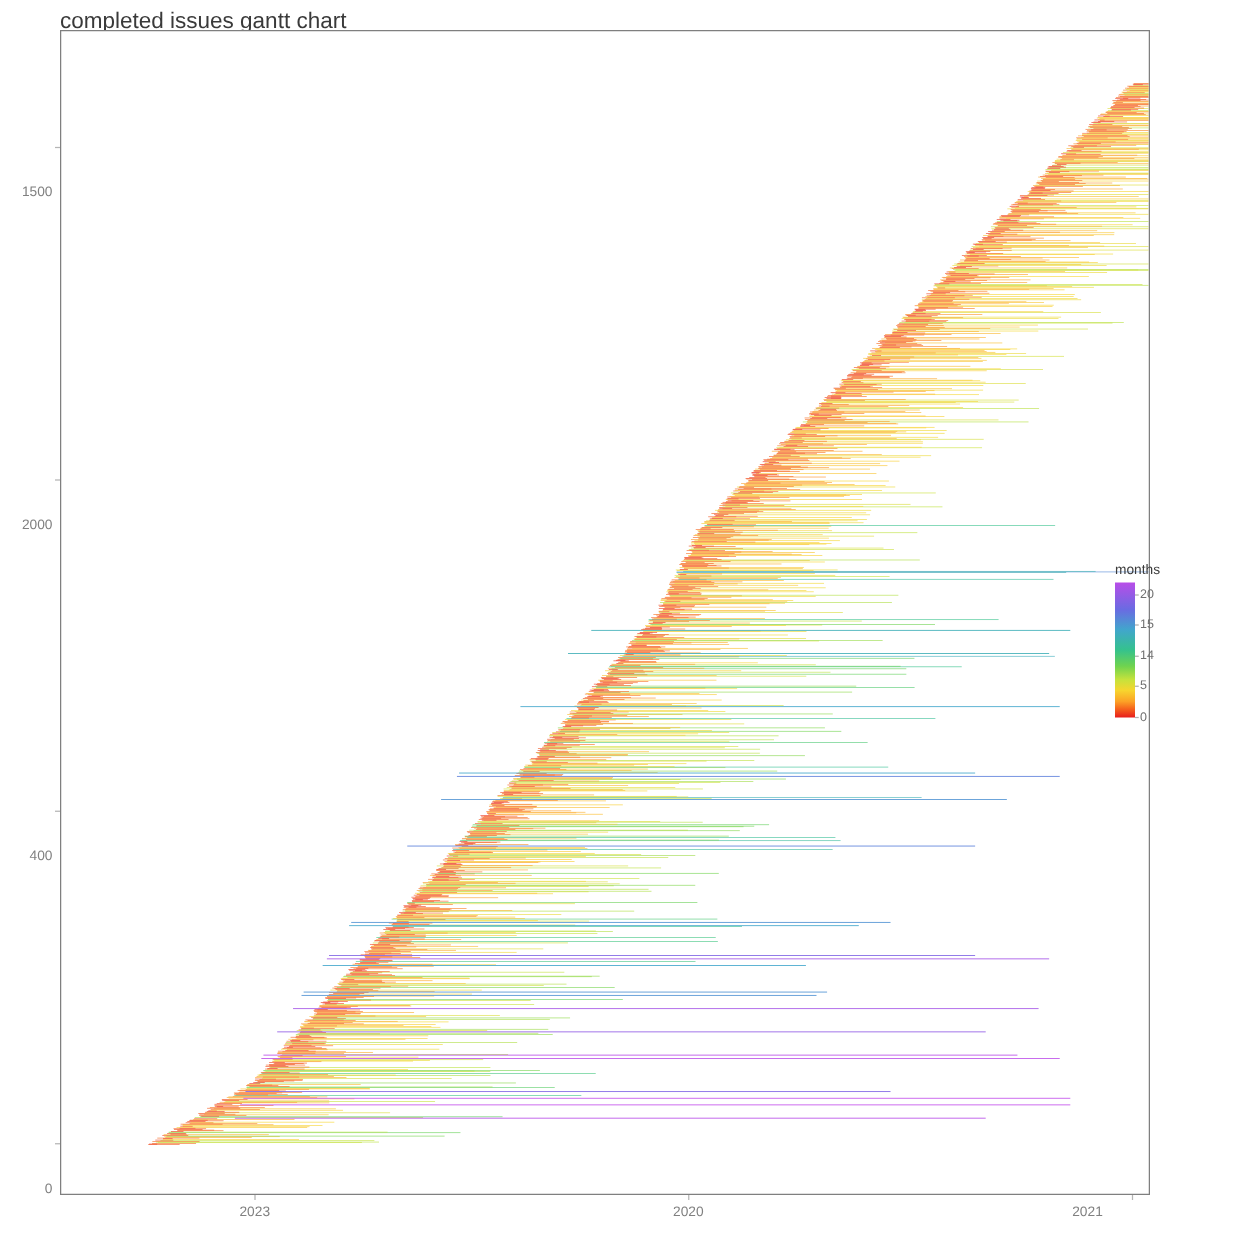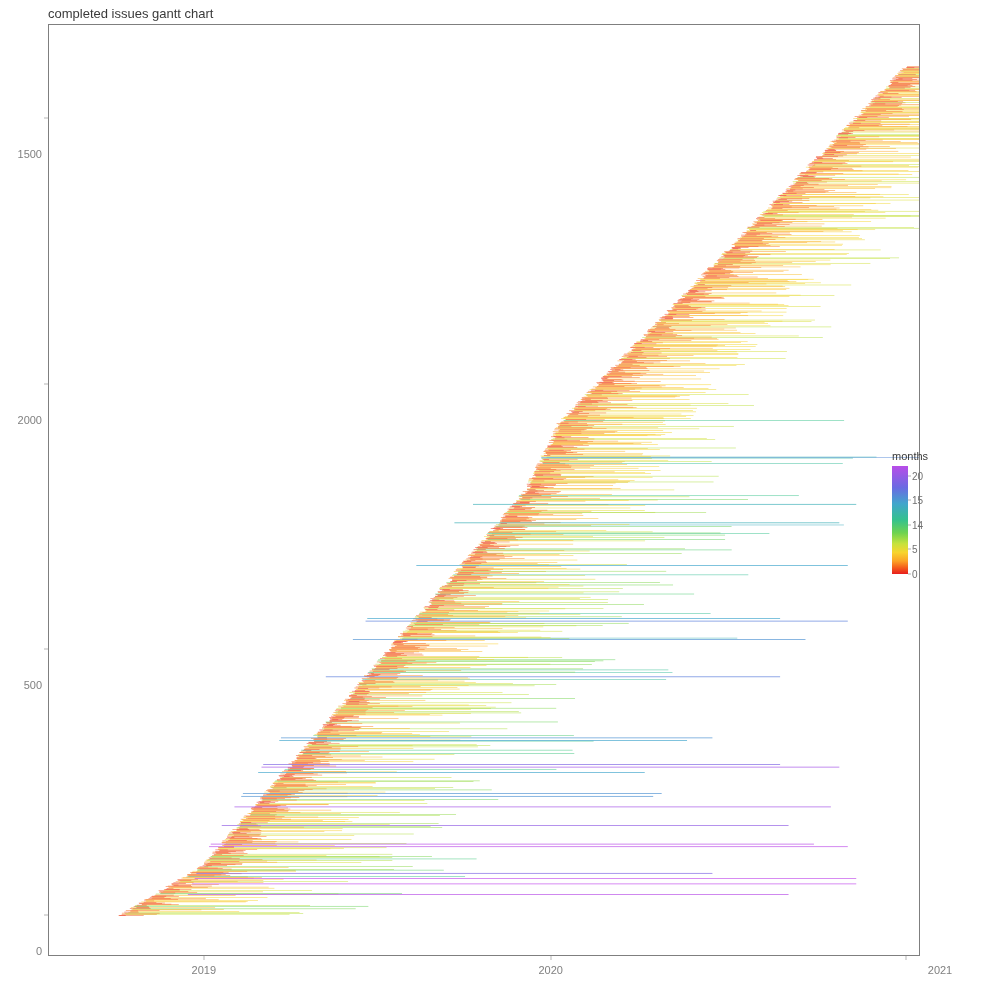--- a/index.html
+++ b/index.html
@@ -9,21 +9,21 @@
     height: 1000px;
     background: #ffffff;
     font-family: Arial, Helvetica, sans-serif;
     font-size: 11px;
     color: #6a6a6a;
   }
   .title {
     position: absolute;
     left: 48px;
     top: 6px;
-    font-size: 13px;
+    font-size: 18px;
     color: #3a3a3a;
   }
   .plot-panel {
     position: absolute;
     left: 48px;
     top: 24px;
     width: 870px;
     height: 930px;
     background: #ffffff;
     border: 1px solid #7f7f7f;
@@ -124,21 +124,21 @@
 </style>
 </head>
 <body>
 
 <div class="title">completed issues gantt chart</div>
 
 <div class="y-axis">
     <div class="y-dash" style="top: 890.762px;"></div>
     <div class="y-tick" style="top: 890.762px;">0</div>
     <div class="y-dash" style="top: 625.286px;"></div>
-    <div class="y-tick" style="top: 625.286px;">500</div>
+    <div class="y-tick" style="top: 625.286px;">400</div>
     <div class="y-dash" style="top: 359.81px;"></div>
     <div class="y-tick" style="top: 359.81px;">2000</div>
     <div class="y-dash" style="top: 94.3333px;"></div>
     <div class="y-tick" style="top: 94.3333px;">1500</div>
   </div>
 
 <div class="plot-panel">
   <svg id="gantt-svg" width="870" height="930">
       <rect x="69.54" y="890.52" width="25.18" height="0.48" fill="rgb(243,88,28)"></rect>
       <rect x="70.22" y="889.99" width="6.51" height="0.48" fill="rgb(234,44,29)"></rect>
@@ -1738,25 +1738,25 @@
       <rect x="316.56" y="595.75" width="482.22" height="0.67" fill="rgb(92,127,219)"></rect>
       <rect x="318.25" y="593.09" width="412.85" height="0.67" fill="rgb(65,166,204)"></rect>
       <rect x="367.32" y="540.00" width="431.46" height="0.67" fill="rgb(65,166,204)"></rect>
       <rect x="405.39" y="497.52" width="384.93" height="0.67" fill="rgb(61,175,183)"></rect>
       <rect x="424.00" y="478.94" width="383.24" height="0.67" fill="rgb(61,175,183)"></rect>
     </svg>
 </div>
 
 <div class="x-axis">
     <div class="x-dash" style="left: 155.82px;"></div>
-    <div class="x-tick" style="left: 155.82px;">2019</div>
+    <div class="x-tick" style="left: 155.82px;">2023</div>
     <div class="x-dash" style="left: 502.68px;"></div>
     <div class="x-tick" style="left: 502.68px;">2020</div>
     <div class="x-dash" style="left: 858px;"></div>
-    <div class="x-tick" style="left: 892px;">2021</div>
+    <div class="x-tick" style="left: 822px;">2021</div>
   </div>
 
 <div class="legend">
   <div class="legend-title">months</div>
   <div class="legend-bar-wrap">
     <div class="legend-bar"></div>
     <div id="legend-ticks">
         <div class="legend-dash" style="top: 108px;"></div>
         <div class="legend-tick" style="top: 108px;">0</div>
         <div class="legend-dash" style="top: 83.4545px;"></div>

